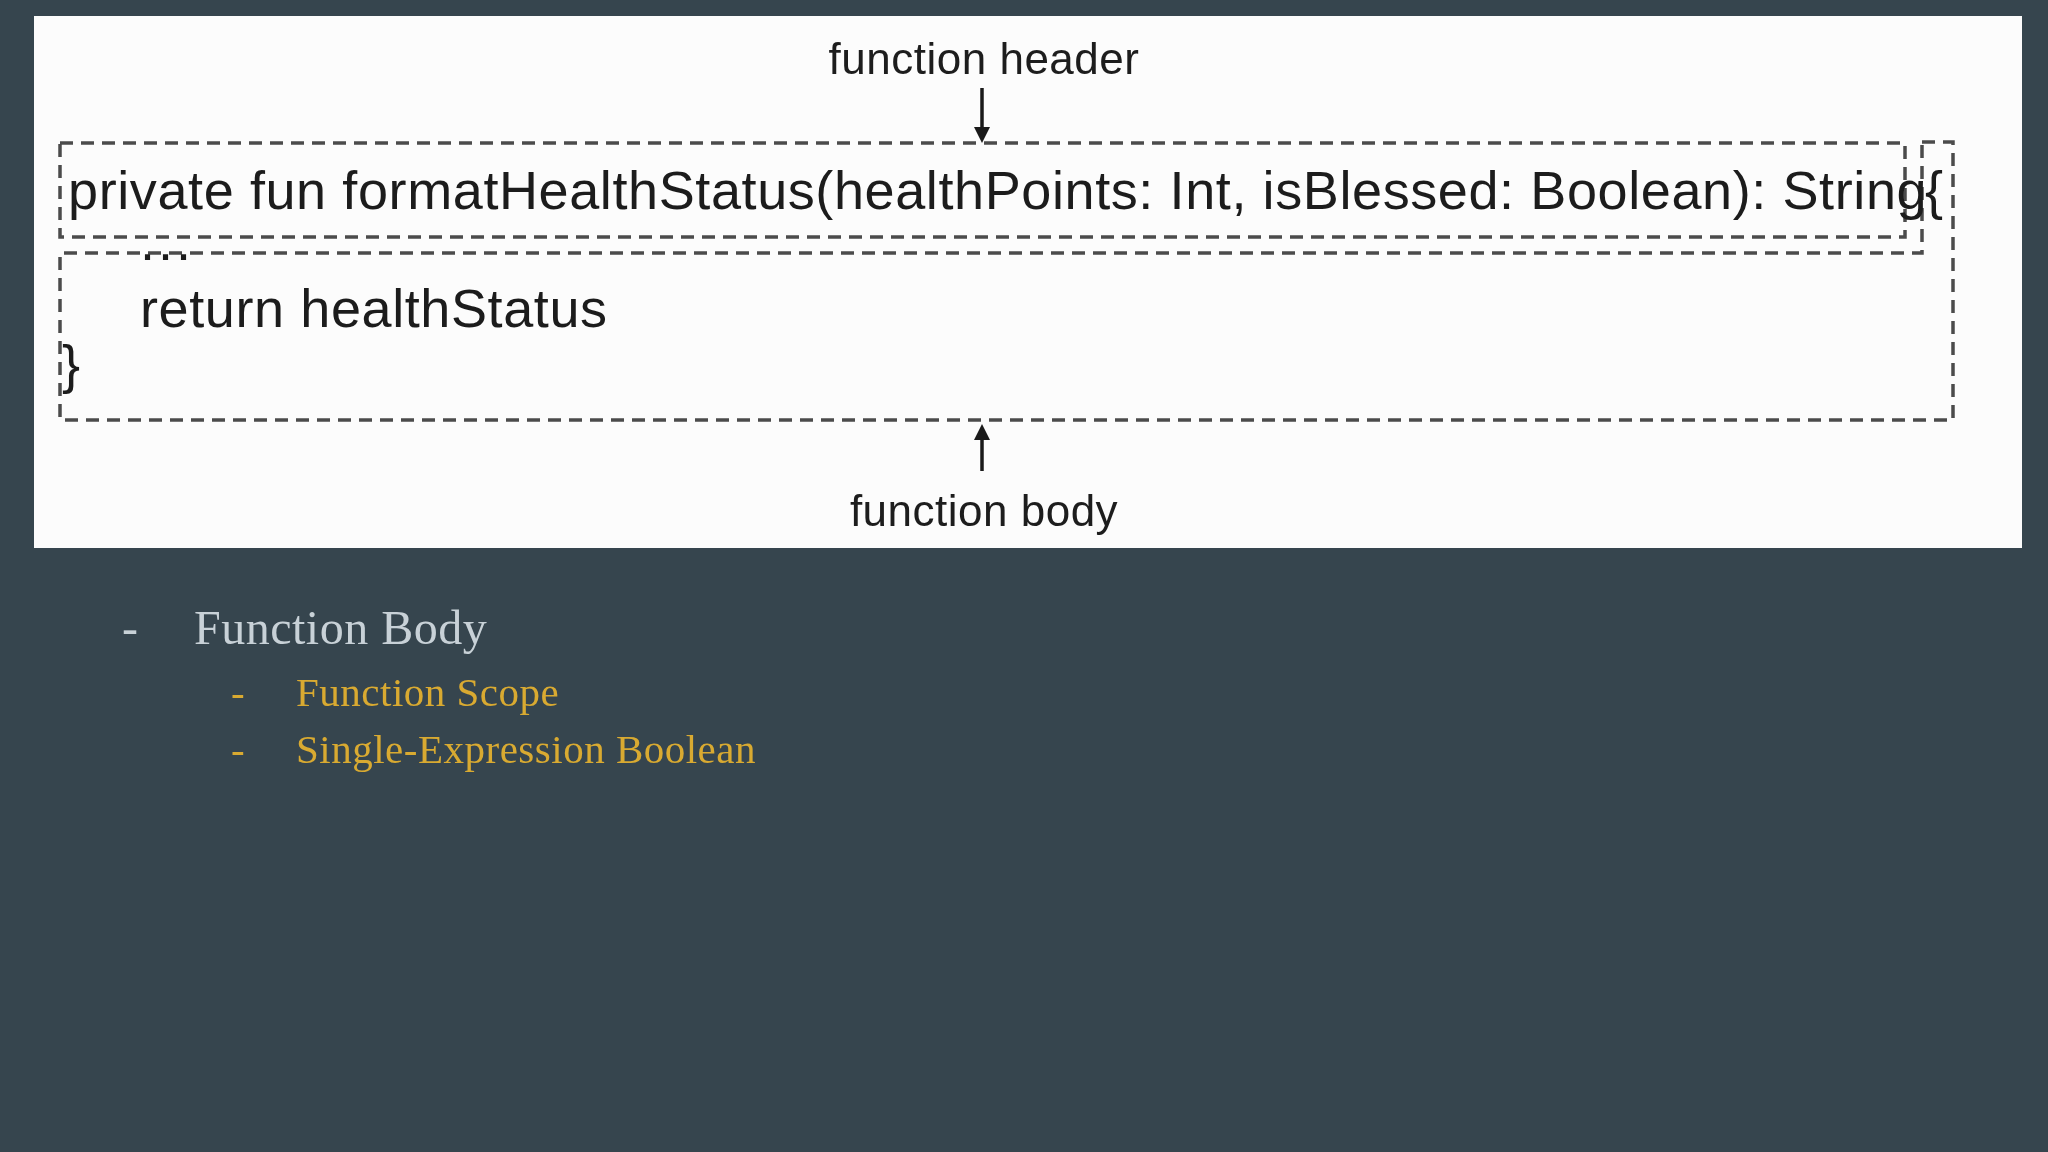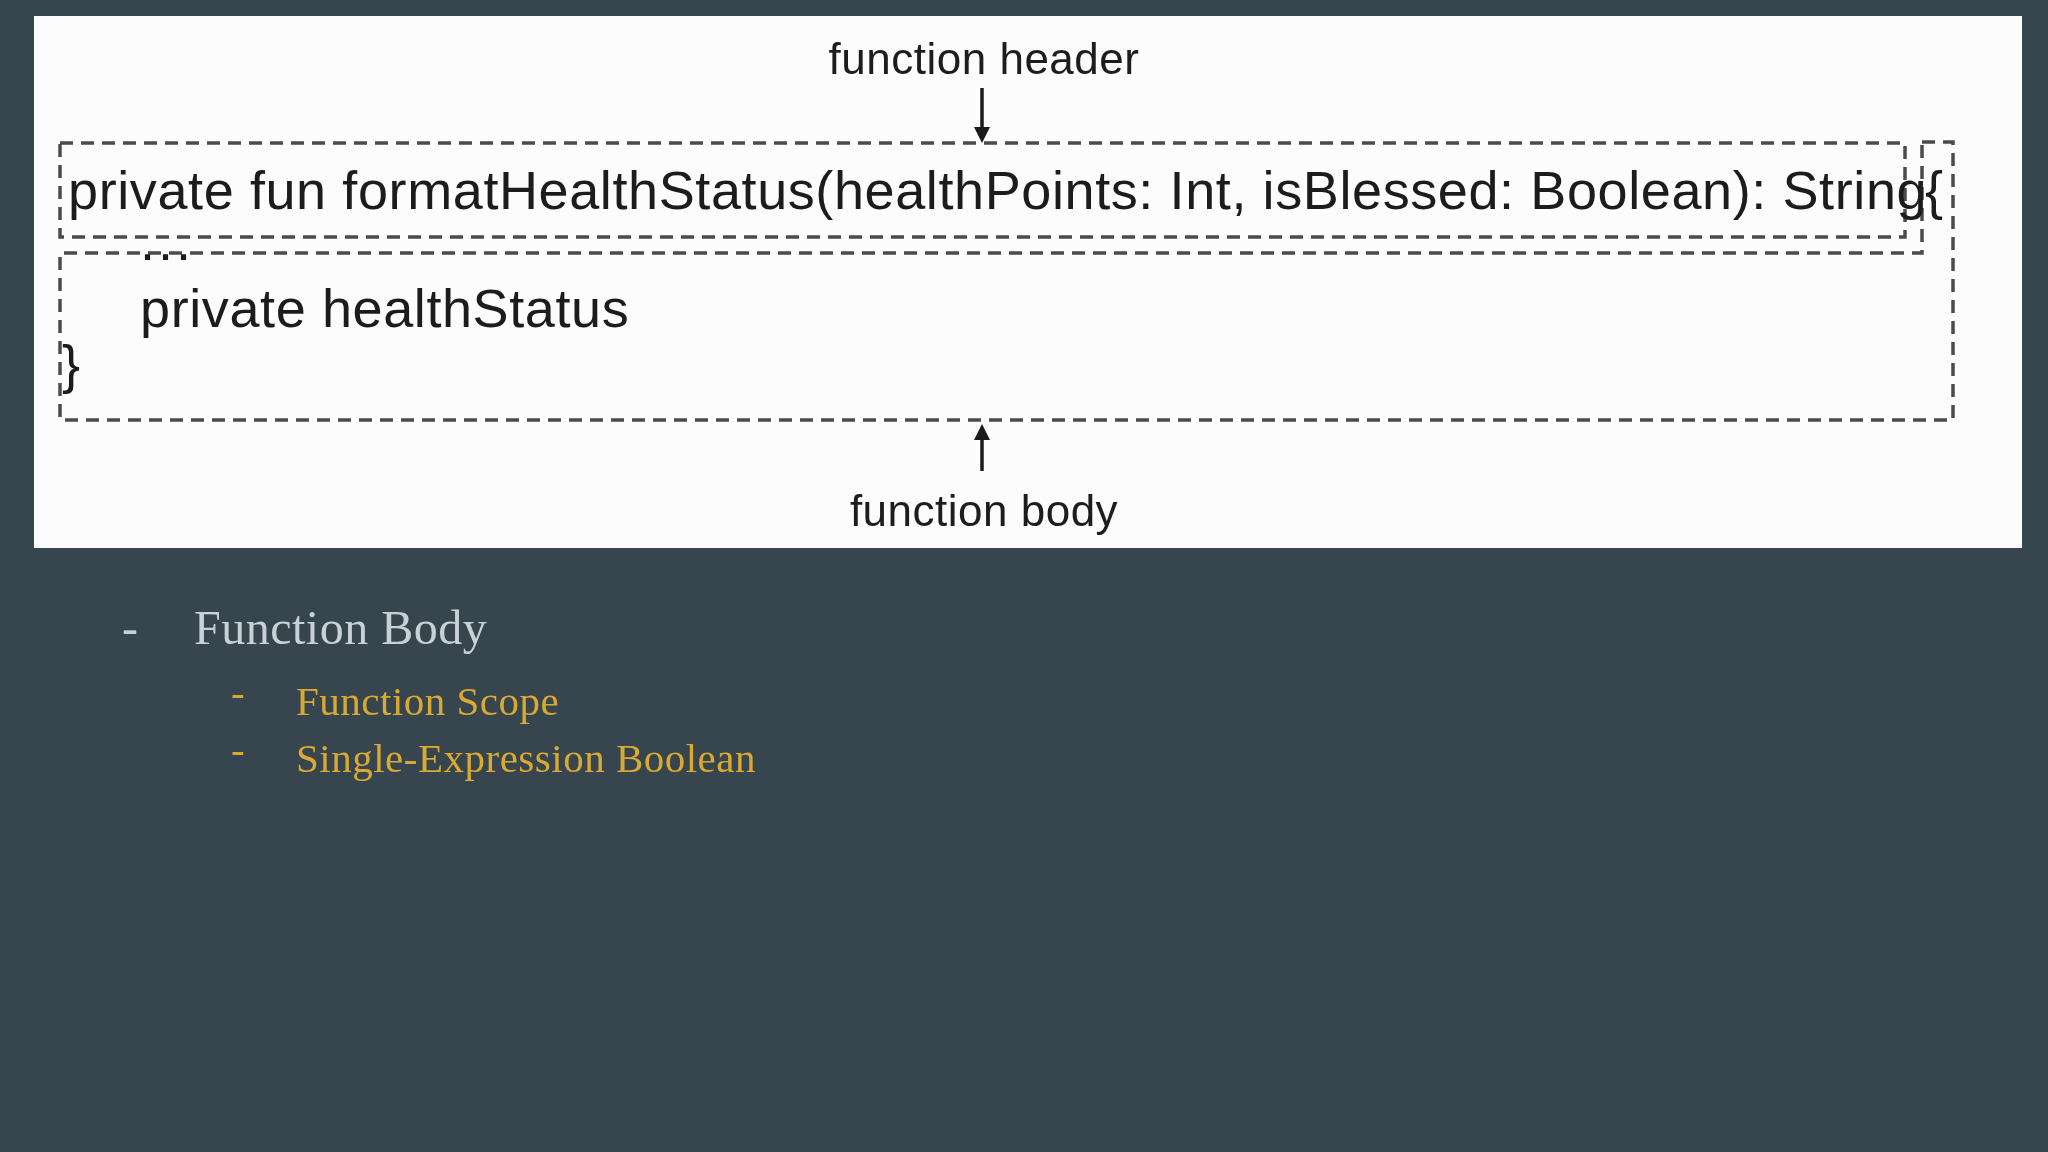--- a/index.html
+++ b/index.html
@@ -40,21 +40,21 @@
   
   .bullet-row{position:absolute;left:0;width:100%;white-space:nowrap;
     font-family:"Liberation Serif","DejaVu Serif",serif;}
   .bullet-row .marker{position:absolute;}
   .bullet-row .label{position:absolute;letter-spacing:0.5px;}
   .row-main{top:600px;font-size:48px;color:#c8d1d7;}
   .row-main .marker{left:122px;}
   .row-main .label{left:194px;}
   .row-sub{font-size:41px;color:#d9aa31;}
   .row-sub .marker{left:231px;}
-  .row-sub .label{left:296px;margin-top:9px;}
+  .row-sub .label{left:296px;}
   .row-sub1{top:668px;}
   .row-sub2{top:725px;}
 </style>
 </head>
 <body>
 
 <div class="slide">
 
   <div class="panel">
 
@@ -76,21 +76,21 @@
     </svg>
 
     <div class="diagram-label lbl-header">function header</div>
 
     <div class="codeline code-header">private fun formatHealthStatus(healthPoints: Int, isBlessed: Boolean): String</div>
 
     <div class="codeline code-openbrace">{</div>
 
     <div class="codeline code-ellipsis">...</div>
 
-    <div class="codeline code-return">private healthStatus</div>
+    <div class="codeline code-return">return healthStatus</div>
 
     <div class="codeline code-closebrace">}</div>
 
     <div class="diagram-label lbl-body">function body</div>
 
   </div>
 
   <div class="bullet-row row-main">
     <span class="marker">-</span>
     <span class="label">Function Body</span>

